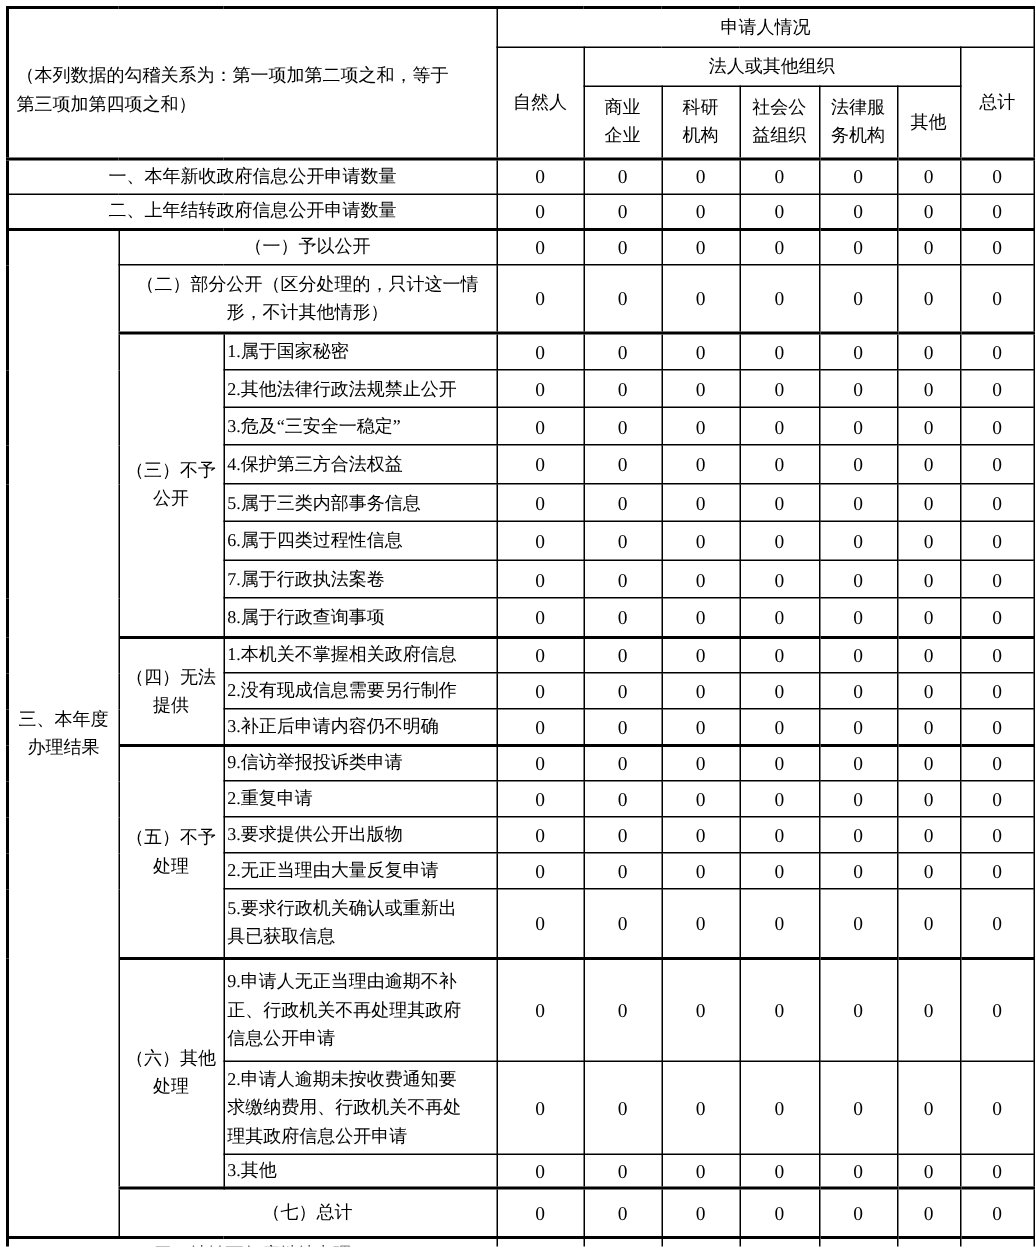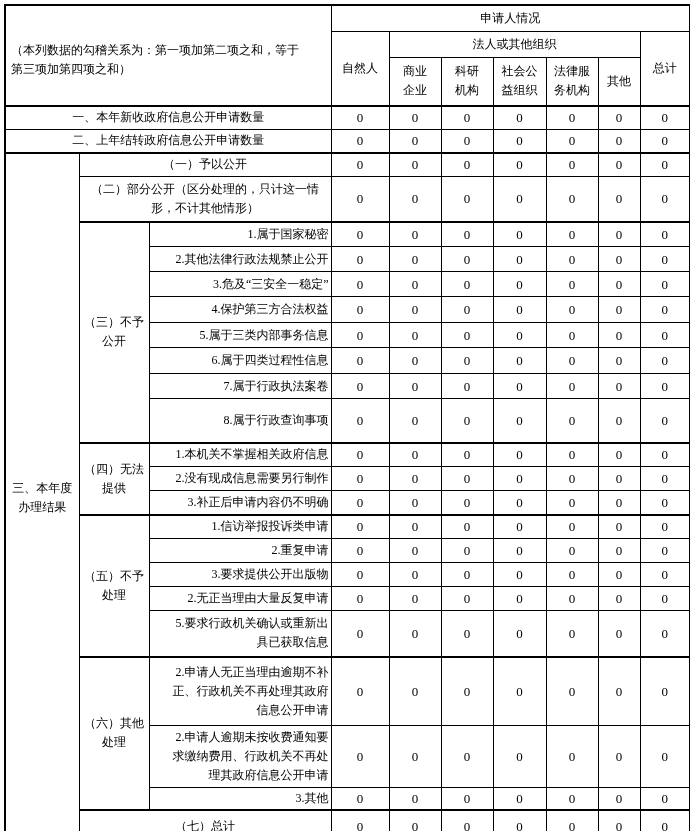--- a/index.html
+++ b/index.html
@@ -5,21 +5,21 @@
   html,body{margin:0;padding:0;background:#fff;}
   body{width:690px;height:831px;overflow:hidden;
        font-family:"Liberation Serif","DejaVu Serif",serif;color:#000;}
   .sheet{position:relative;width:690px;height:831px;overflow:hidden;background:#fff;}
   table{border-collapse:collapse;table-layout:fixed;width:685px;
         margin:4px 0 0 4px;border:2px solid #000;}
   td{border:1px solid #000;font-size:12px;line-height:19px;
      padding:1px 3px;vertical-align:middle;white-space:pre-line;overflow:hidden;}
   td.hd{text-align:center;padding:3px 1px;}
   td.lbl{text-align:center;}
-  td.sub{text-align:right;padding:1px 2px;}
+  td.sub{text-align:left;padding:1px 2px;}
   td.num{text-align:center;font-size:13px;padding:0 2px;white-space:nowrap;
          font-family:"Liberation Serif","DejaVu Serif",serif;}
   td.note{padding:12px 6px 2px 5px;}
   tr.sec > td{border-top:2px solid #000;}
   tr.stub > td{border-top:1px solid #000;}
 </style>
 </head>
 <body>
 
 <div class="sheet">
@@ -170,21 +170,21 @@
   <tr style="height:25px">
     <td class="sub">7.属于行政执法案卷</td>
   <td class="num">0</td>
           <td class="num">0</td>
           <td class="num">0</td>
           <td class="num">0</td>
           <td class="num">0</td>
           <td class="num">0</td>
           <td class="num">0</td>
         </tr>
-  <tr style="height:44px">
+  <tr style="height:26px">
     <td class="sub">8.属于行政查询事项</td>
   <td class="num">0</td>
           <td class="num">0</td>
           <td class="num">0</td>
           <td class="num">0</td>
           <td class="num">0</td>
           <td class="num">0</td>
           <td class="num">0</td>
         </tr>
 
@@ -217,21 +217,21 @@
           <td class="num">0</td>
           <td class="num">0</td>
           <td class="num">0</td>
           <td class="num">0</td>
           <td class="num">0</td>
         </tr>
 
   <tr class="sec" style="height:24px">
     <td class="lbl" rowspan="5">（五）不予
 处理</td>
-    <td class="sub">1.信访举报投诉类申请</td>
+    <td class="sub">9.信访举报投诉类申请</td>
   <td class="num">0</td>
           <td class="num">0</td>
           <td class="num">0</td>
           <td class="num">0</td>
           <td class="num">0</td>
           <td class="num">0</td>
           <td class="num">0</td>
         </tr>
   <tr style="height:24px">
     <td class="sub">2.重复申请</td>
@@ -271,21 +271,21 @@
           <td class="num">0</td>
           <td class="num">0</td>
           <td class="num">0</td>
           <td class="num">0</td>
           <td class="num">0</td>
         </tr>
 
   <tr class="sec" style="height:69px">
     <td class="lbl" rowspan="3">（六）其他
 处理</td>
-    <td class="sub">2.申请人无正当理由逾期不补
+    <td class="sub">9.申请人无正当理由逾期不补
 正、行政机关不再处理其政府
 信息公开申请</td>
   <td class="num">0</td>
           <td class="num">0</td>
           <td class="num">0</td>
           <td class="num">0</td>
           <td class="num">0</td>
           <td class="num">0</td>
           <td class="num">0</td>
         </tr>

